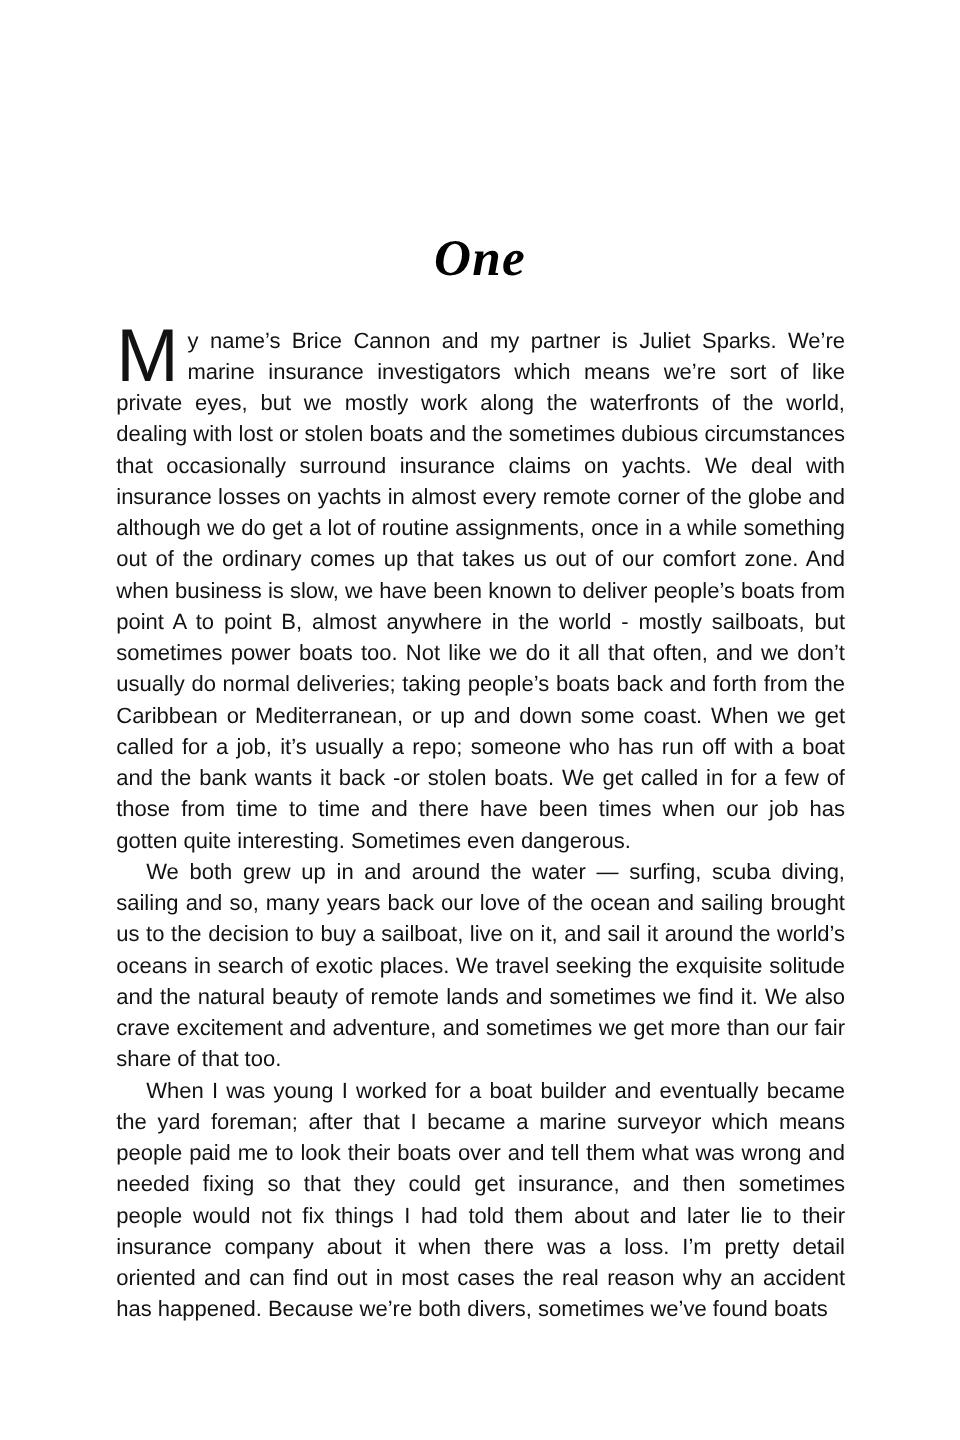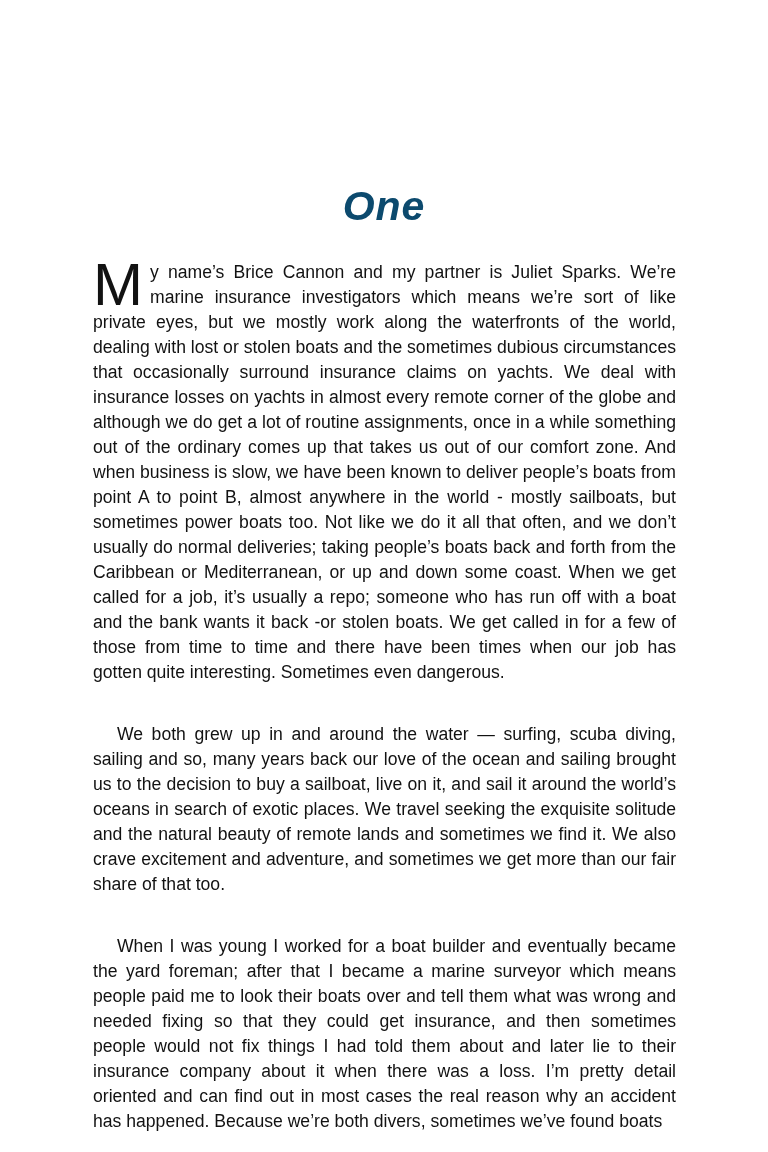--- a/index.html
+++ b/index.html
@@ -13,37 +13,37 @@
   }
   .page {
     position: relative;
     width: 768px;
     height: 1152px;
     background: #ffffff;
   }
   .chapter-title {
     padding-top: 182px;
     text-align: center;
-    font-family: Liberation Sans, sans-serif;
+    font-family: Liberation Serif, serif;
     font-style: italic;
     font-weight: 700;
     font-size: 41px;
     line-height: 48px;
-    color: #0c4a6e;
+    color: #000000;
     letter-spacing: 1px;
   }
   .body-text {
     margin: 30px 92px 0 93px;
     font-size: 17.6px;
     line-height: 25px;
     text-align: justify;
     color: #121212;
   }
   .para { margin: 0; }
-  .para.indent { text-indent: 24px; margin-top: 37px; }
+  .para.indent { text-indent: 24px; }
   .dropcap {
     float: left;
     font-size: 60px;
     line-height: 47px;
     padding-right: 7px;
     padding-top: 1px;
     font-weight: 400;
     color: #121212;
   }
 </style>

